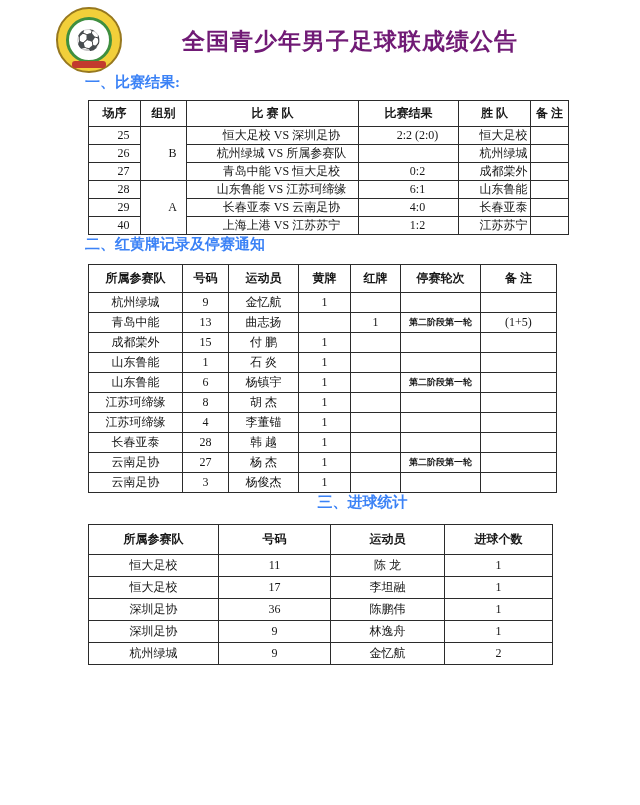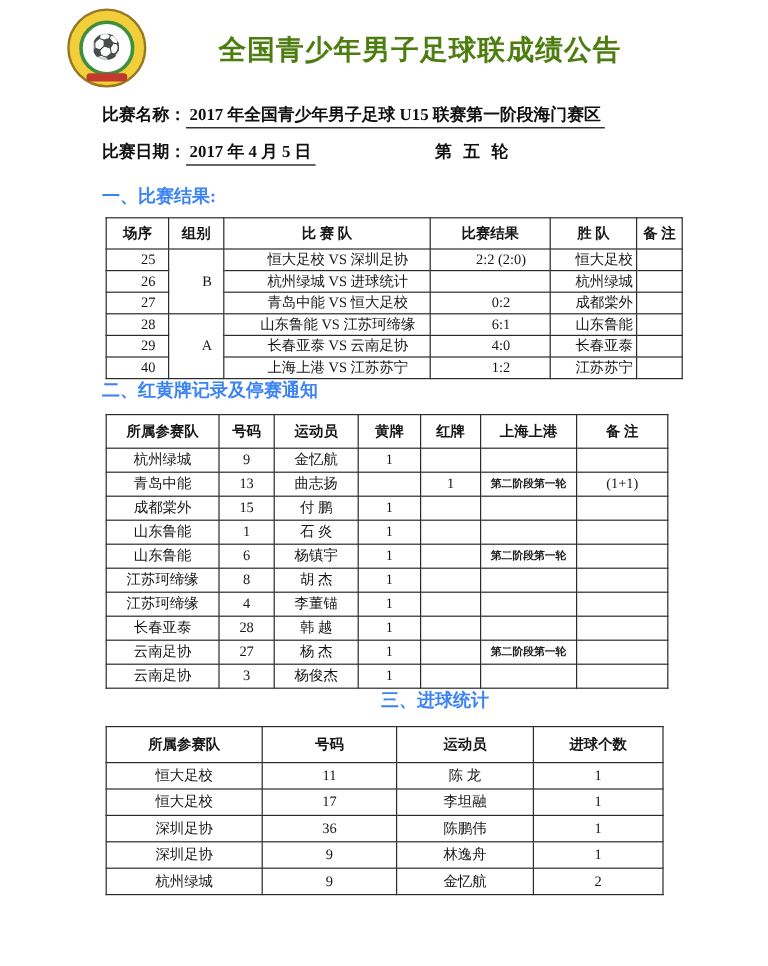--- a/index.html
+++ b/index.html
@@ -20,21 +20,21 @@
     display:flex;align-items:center;justify-content:center;font-size:20px;line-height:1;
   }
   .logo-band{
     position:absolute;bottom:3px;left:50%;transform:translateX(-50%);
     width:34px;height:7px;background:#c23a2e;border-radius:3px;
   }
 
   .title{
     margin:0;padding:26px 0 0 60px;text-align:center;
     font-family:"Liberation Sans","DejaVu Sans",sans-serif;
-    font-size:23px;font-weight:700;letter-spacing:1px;color:#4d7c0f;
+    font-size:23px;font-weight:700;letter-spacing:1px;color:#701a75;
   }
 
   .meta{margin:30px 0 0 85px;font-size:14px;font-weight:700;color:#101010;}
   .meta-line{margin-bottom:11px;display:flex;align-items:baseline;}
   .underline{border-bottom:1.5px solid #000;padding:0 3px 1px 3px;}
   .round{margin-left:100px;letter-spacing:3px;}
 
   .section{
     margin:0 0 8px 85px;font-size:15px;font-weight:700;color:#3b82f6;
     font-family:"Liberation Serif","DejaVu Serif",serif;
@@ -67,31 +67,20 @@
 
   <div class="logo">
     <div class="logo-inner">
       <span>⚽</span>
     </div>
     <div class="logo-band"></div>
   </div>
 
   <h1 class="title">全国青少年男子足球联成绩公告</h1>
 
-  <div class="meta">
-    <div class="meta-line">
-      <span>比赛名称：</span>
-      <span class="underline">2017 年全国青少年男子足球 U15 联赛第一阶段海门赛区</span>
-    </div>
-    <div class="meta-line">
-      <span>比赛日期：</span>
-      <span class="underline">2017 年 4 月 5 日</span>
-      <span class="round">第 五 轮</span>
-    </div>
-  </div>
 
   <h2 class="section s1">一、比赛结果:</h2>
   <table class="t t1">
     <colgroup>
       <col style="width:52px">
         <col style="width:46px">
         <col style="width:172px">
       <col style="width:100px">
         <col style="width:72px">
         <col style="width:38px">
@@ -110,21 +99,21 @@
         <tr>
           <td>25</td>
           <td rowspan="3">B</td>
           <td>恒大足校 VS 深圳足协</td>
           <td>2:2 (2:0)</td>
           <td>恒大足校</td>
           <td></td>
         </tr>
         <tr>
           <td>26</td>
-          <td>杭州绿城 VS 进球统计</td>
+          <td>杭州绿城 VS 所属参赛队</td>
           <td></td>
           <td>杭州绿城</td>
           <td></td>
         </tr>
         <tr>
           <td>27</td>
           <td>青岛中能 VS 恒大足校</td>
           <td>0:2</td>
           <td>成都棠外</td>
           <td></td>
@@ -165,42 +154,42 @@
         <col style="width:80px">
         <col style="width:76px">
     </colgroup>
     <thead>
         <tr>
           <th>所属参赛队</th>
           <th>号码</th>
           <th>运动员</th>
           <th>黄牌</th>
           <th>红牌</th>
-          <th>上海上港</th>
+          <th>停赛轮次</th>
           <th>备 注</th>
         </tr>
       </thead>
     <tbody>
         <tr>
           <td>杭州绿城</td>
           <td>9</td>
           <td>金忆航</td>
           <td>1</td>
           <td></td>
           <td></td>
           <td></td>
         </tr>
         <tr>
           <td>青岛中能</td>
           <td>13</td>
           <td>曲志扬</td>
           <td></td>
           <td>1</td>
           <td class="small">第二阶段第一轮</td>
-          <td>(1+1)</td>
+          <td>(1+5)</td>
         </tr>
         <tr>
           <td>成都棠外</td>
           <td>15</td>
           <td>付 鹏</td>
           <td>1</td>
           <td></td>
           <td></td>
           <td></td>
         </tr>

